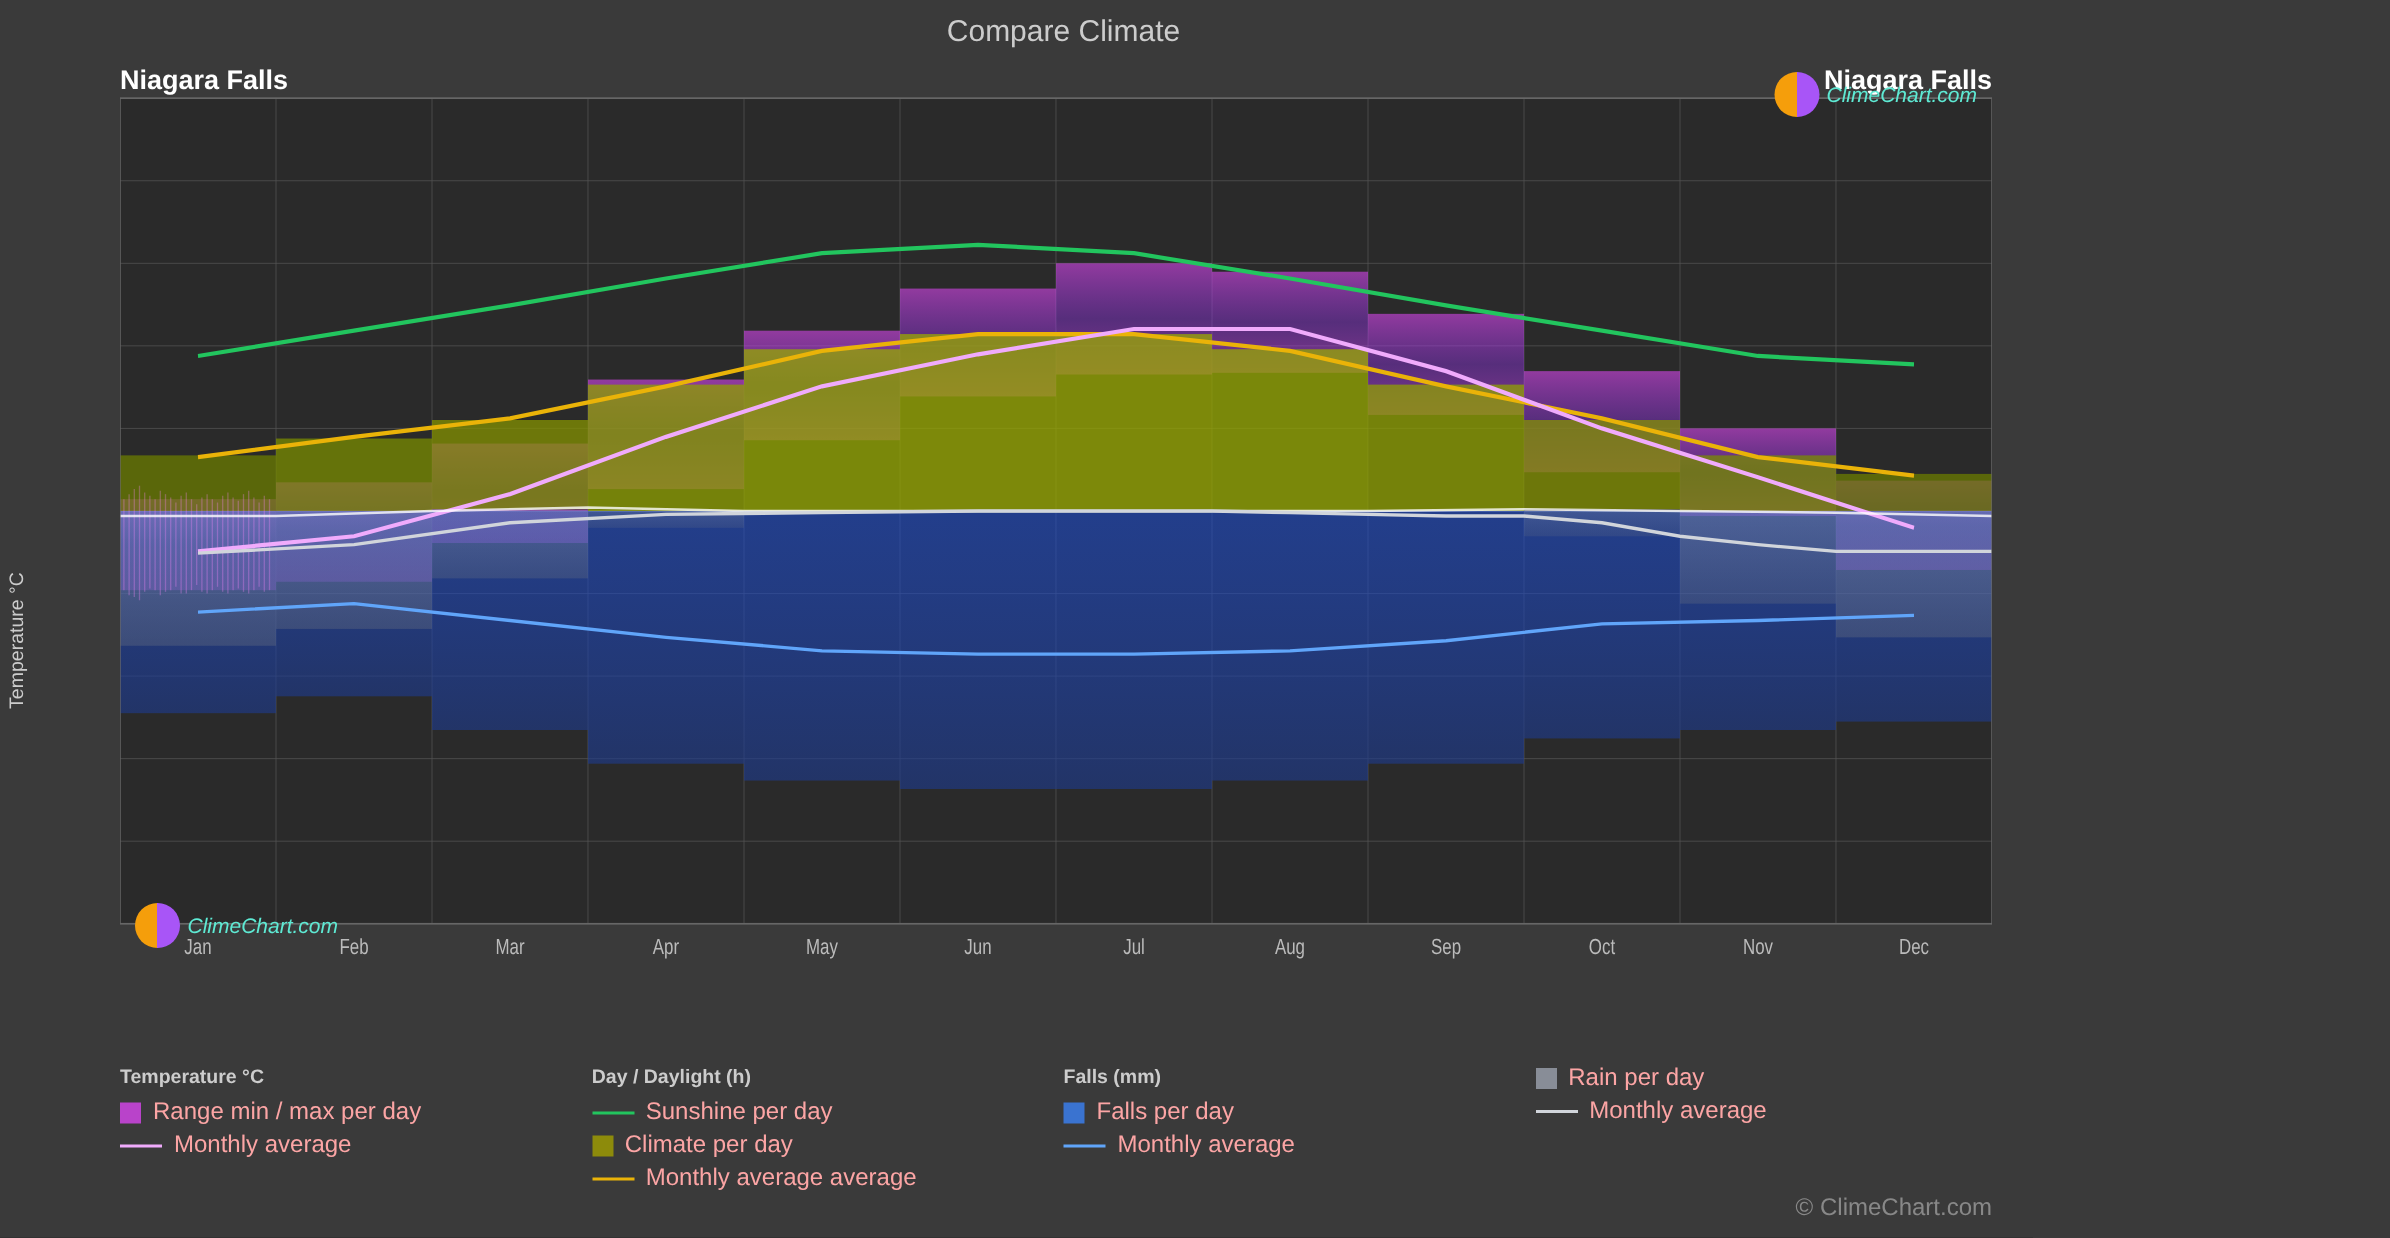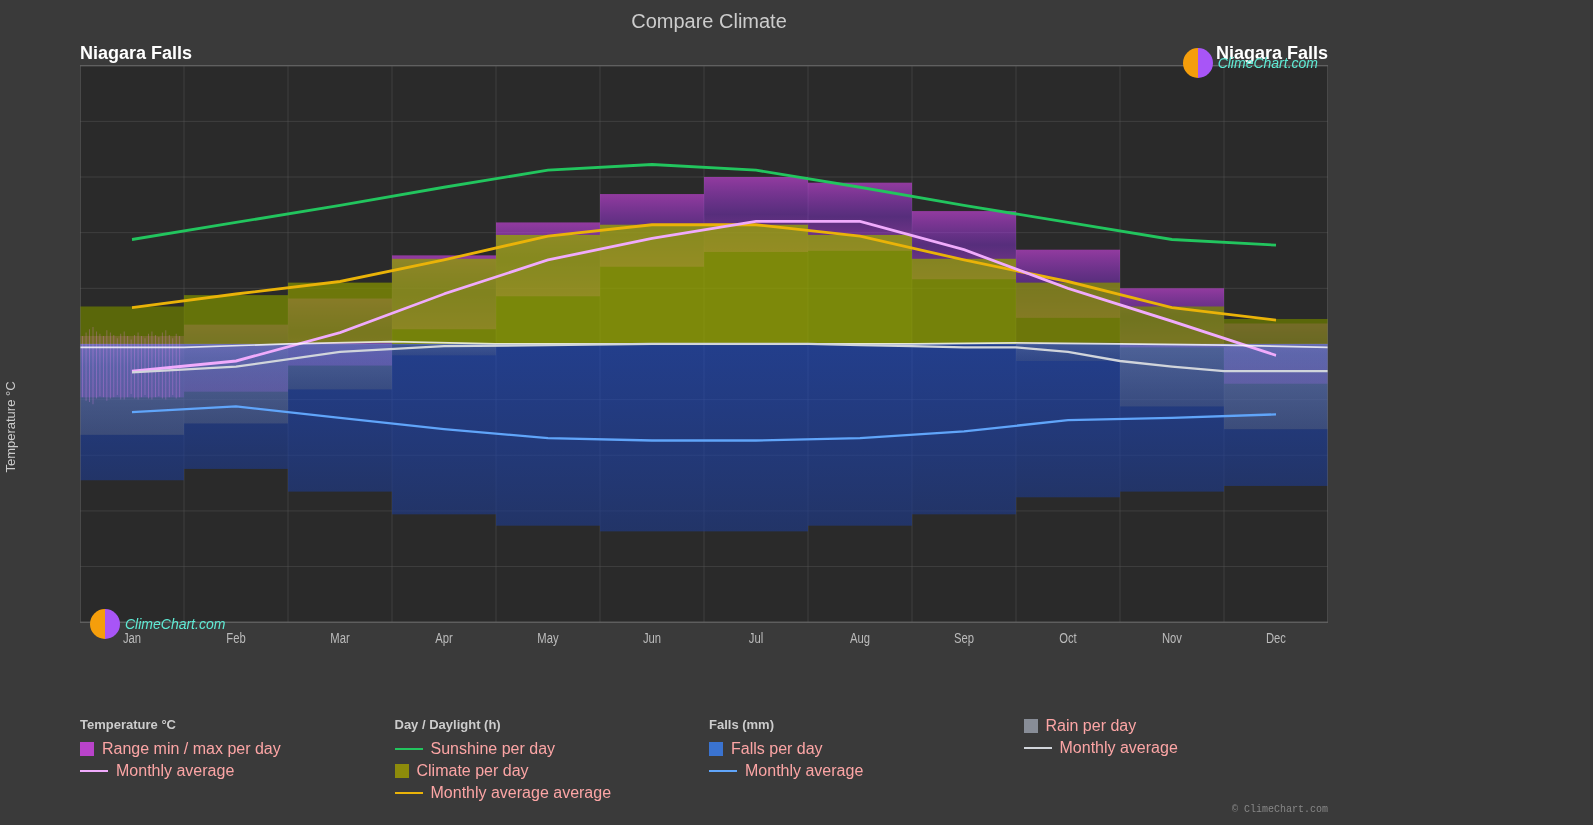--- a/index.html
+++ b/index.html
@@ -147,25 +147,24 @@
     }
 
     .legend-line {
       width: 28px;
       height: 2px;
       flex-shrink: 0;
     }
 
     .copyright {
       text-align: right;
-      font-size: 10px;
+      font-size: 16px;
       color: #888;
       padding-right: 70px;
       margin-top: 2px;
-      font-family: Liberation Mono, monospace;
     }
   </style>
 </head>
 <body>
 
 <div class="page-container">
   <div class="title">Compare Climate</div>
 
   <div class="chart-wrapper">
 

